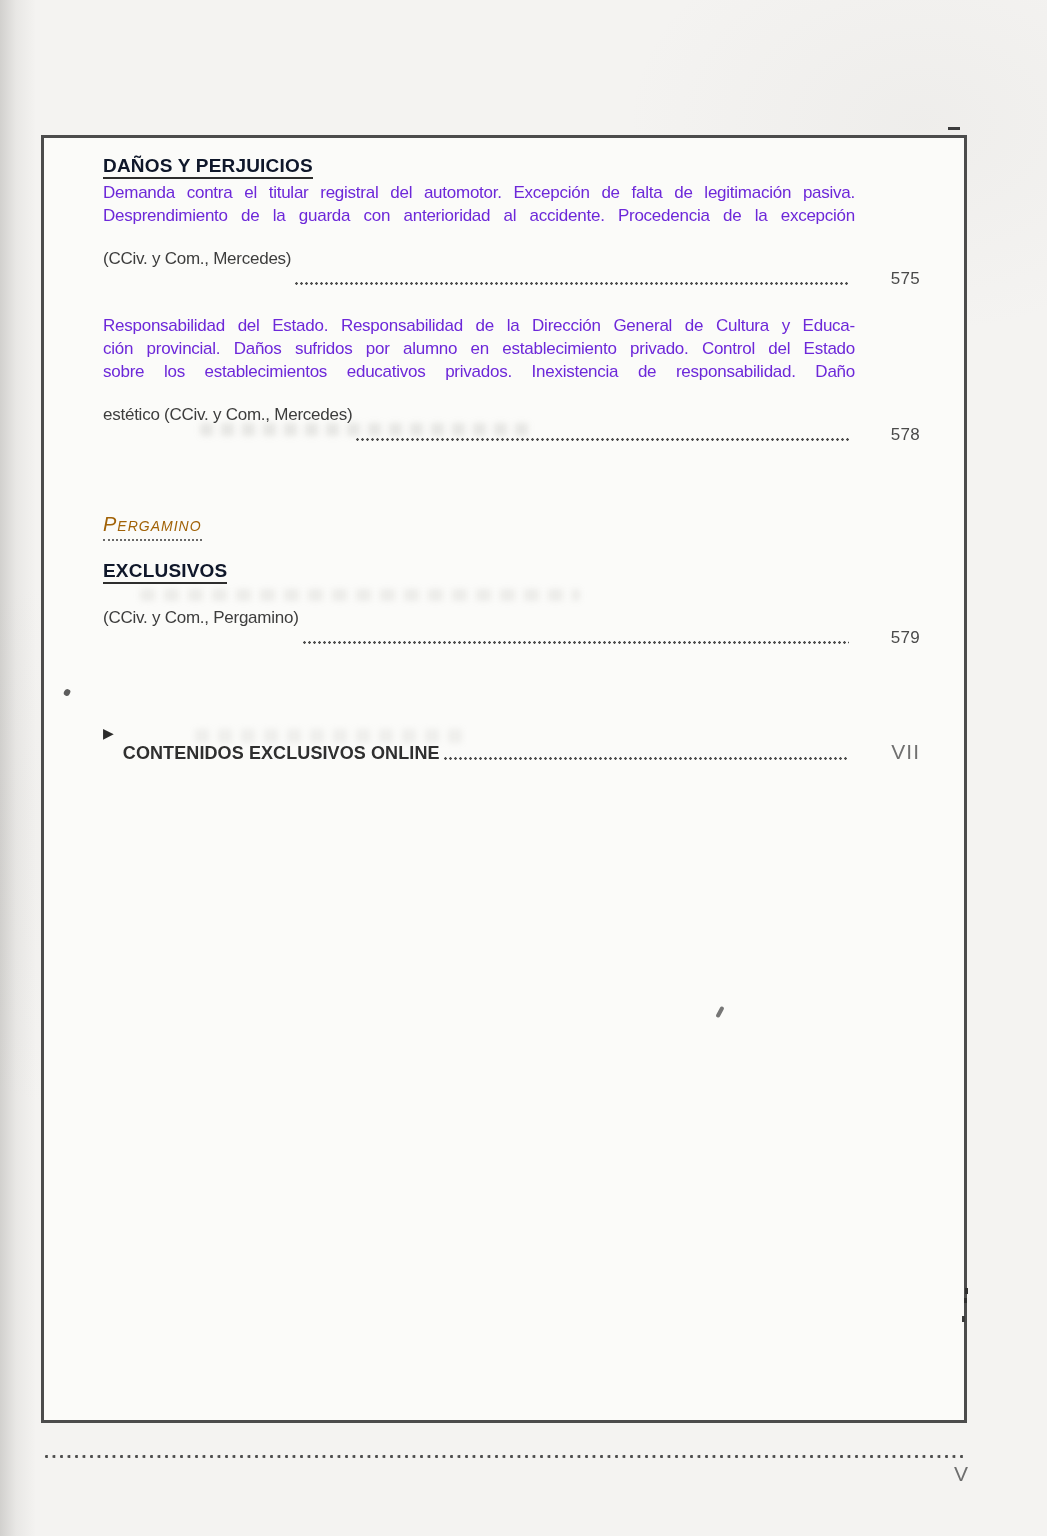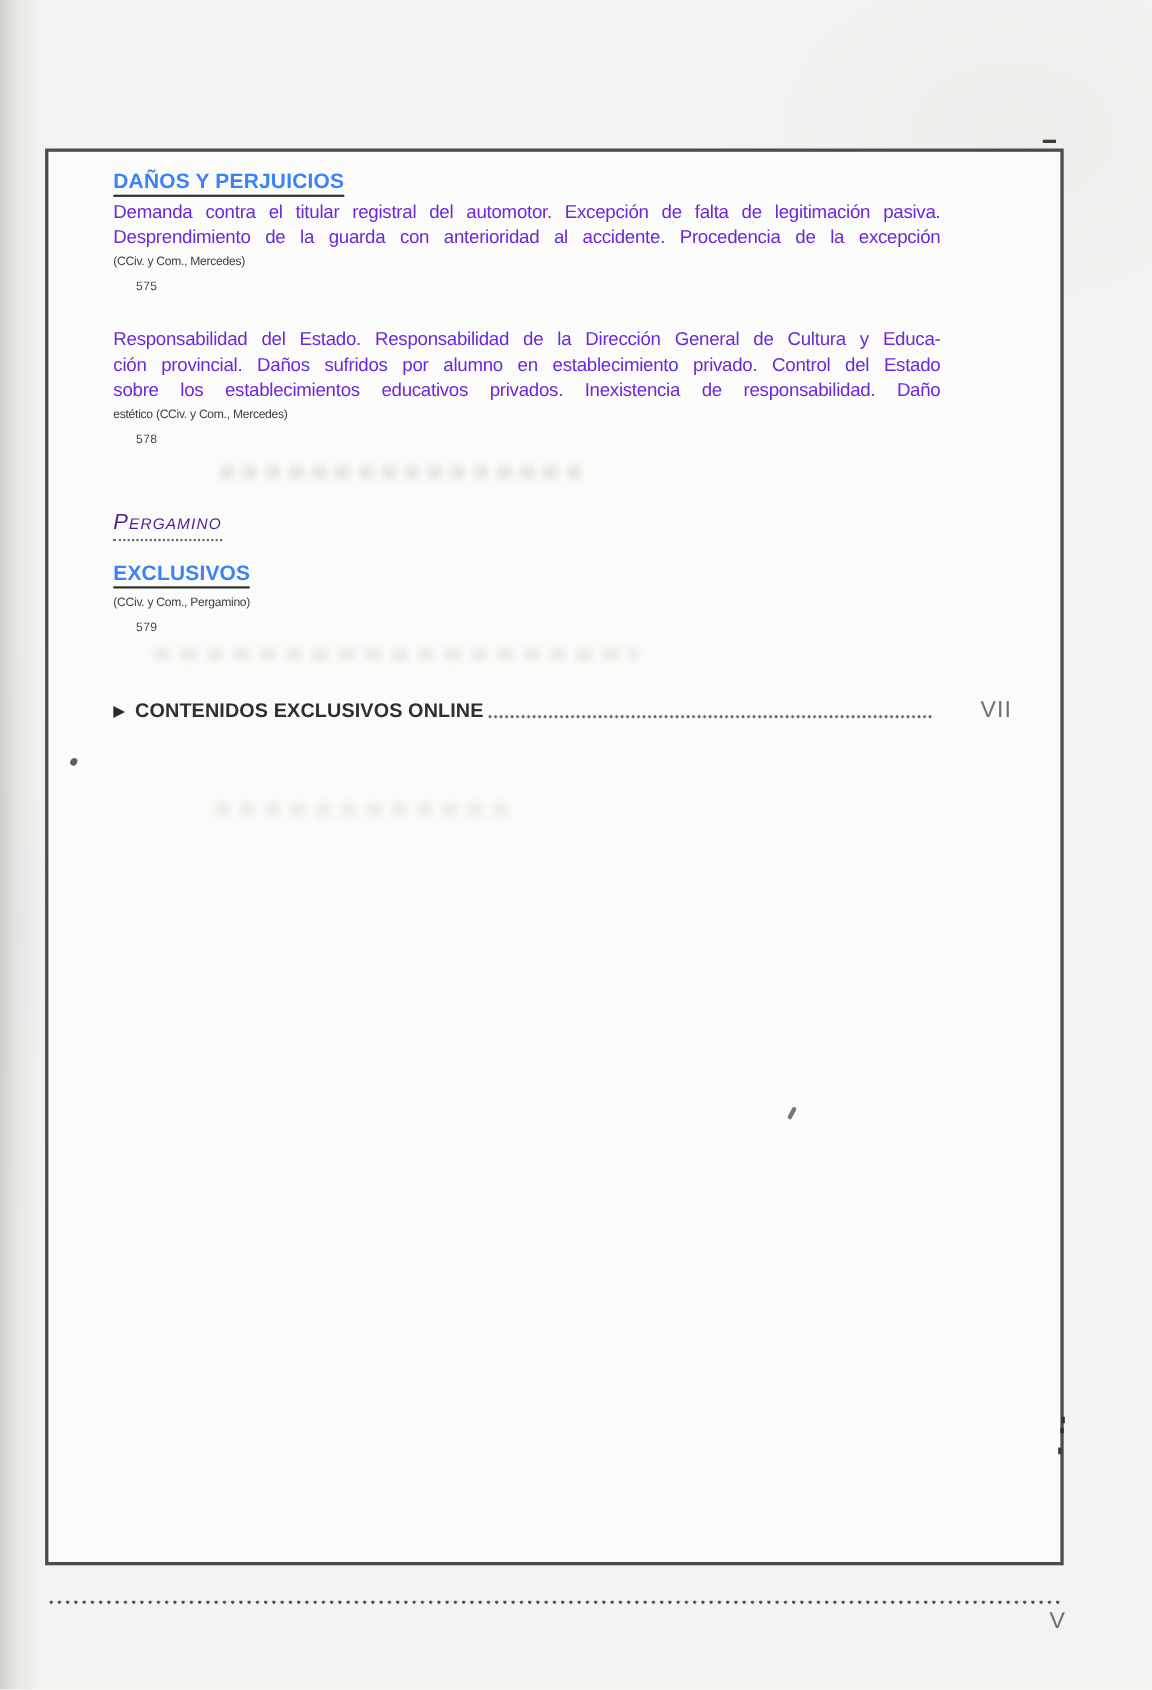--- a/index.html
+++ b/index.html
@@ -24,49 +24,49 @@
   .frame {
     position: absolute; left: 41px; top: 135px; width: 926px; height: 1288px;
     border: 3px solid #4c4c4c;
     background: #fbfbf9;
     padding: 16px 0 0 59px;
   }
   .content { width: 817px; }
 
   h2.sec-heading {
     font-size: 19px; line-height: 24px; font-weight: bold;
-    color: #3b82f6; letter-spacing: 0.2px;
+    color: #0f172a; letter-spacing: 0.2px;
     margin: 0 0 3px 0;
   }
   h2.sec-heading .ul { border-bottom: 2.5px solid #2e2e2e; padding-bottom: 1px; }
 
   .entry { margin: 0 0 24px 0; }
   .entry .line {
     width: 752px; font-size: 17px; line-height: 23px; color: #6d28d9;
     letter-spacing: -0.25px;
     text-align: justify; text-align-last: justify;
     white-space: nowrap;
   }
-  .lastline { display: flex; align-items: flex-start; width: 817px; font-size: 11px; line-height: 23px; color: #3d3d3d; flex-direction: column; }
+  .lastline { display: flex; align-items: center; width: 817px; font-size: 17px; line-height: 23px; color: #3d3d3d; }
   .lastline .txt { white-space: nowrap; letter-spacing: -0.25px; }
   .leader {
     flex: 1; align-self: stretch;
     margin: 0 31px 0 3px;
     background-image: radial-gradient(circle, #4f4f4f 1.1px, rgba(0,0,0,0) 1.5px);
     background-size: 5px 5px;
     background-repeat: repeat-x;
     background-position: left calc(100% - 4px);
   }
-  .pagenum { color: #4a4a4a; min-width: 40px; text-align: right; letter-spacing: 0.3px; }
+  .pagenum { color: #4a4a4a; min-width: 40px; text-align: right; letter-spacing: 0.3px; margin-top: 40px; }
 
   .location-heading {
-    margin: 27px 0 18px 0;
+    margin: 42px 0 18px 0;
     font-size: 20px; line-height: 24px;
     font-style: italic; font-variant: small-caps;
-    color: #4c1d95; letter-spacing: 1px;
+    color: #a16207; letter-spacing: 1px;
     display: inline-block;
   }
   .location-heading .dotted-ul {
     display: inline-block;
     border-bottom: 2.5px dotted #6a6a6a;
     padding-bottom: 3px;
   }
 
   .online-row {
     margin-top: 51px;

